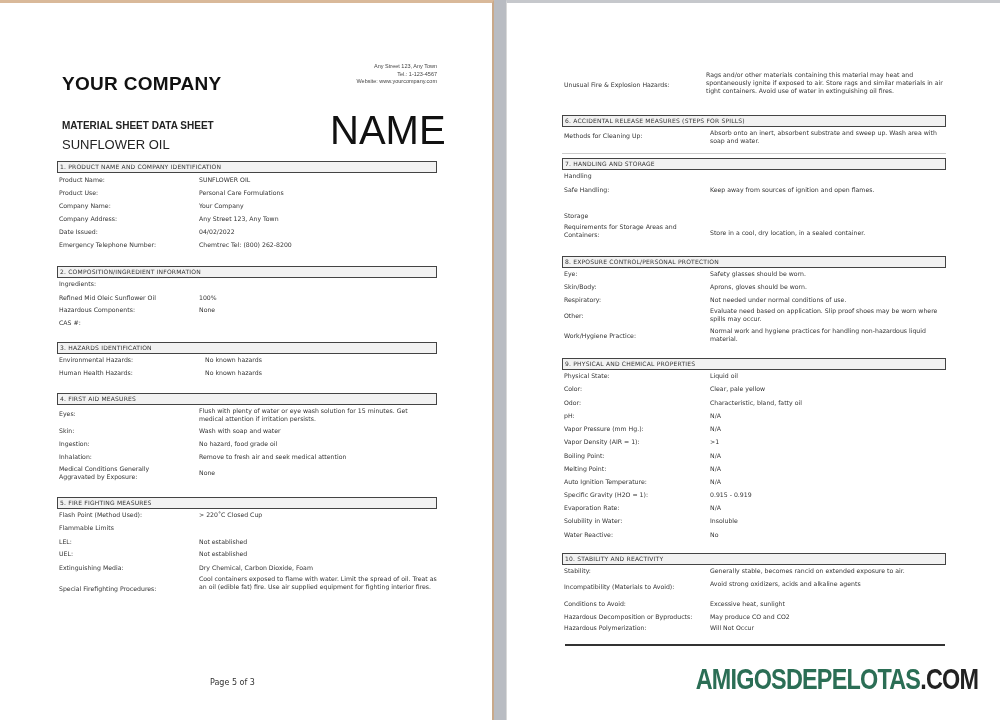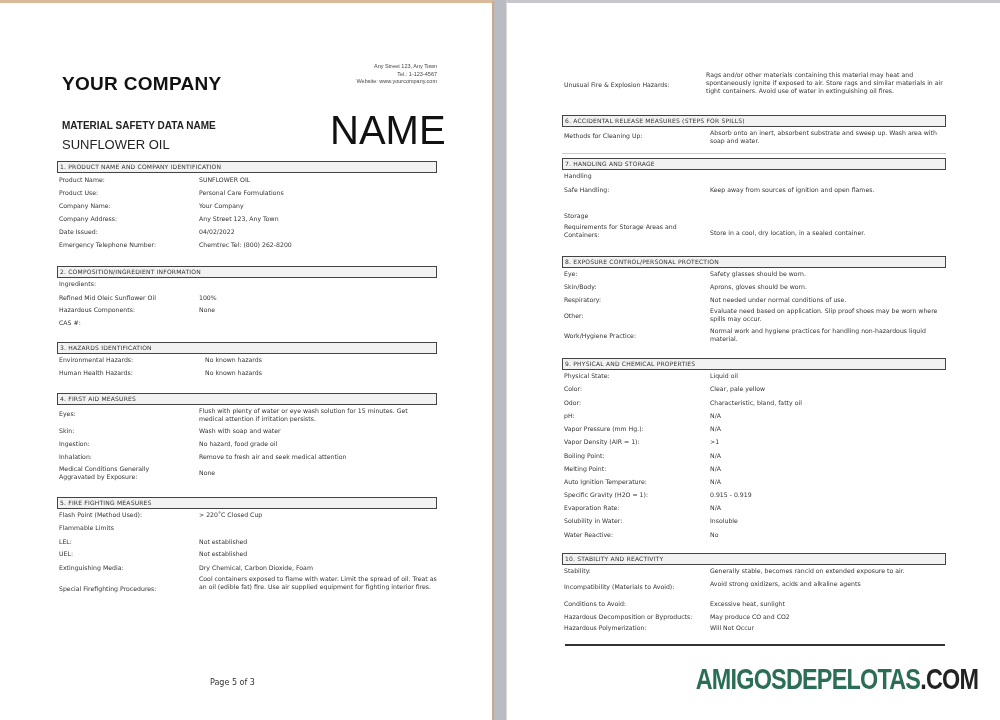--- a/index.html
+++ b/index.html
@@ -27,21 +27,21 @@
 </head>
 <body>
 
 <div class="page" id="page1">
   <div class="abs company">YOUR COMPANY</div>
   <div class="abs addr">
     <div>Any Street 123, Any Town</div>
     <div>Tel.: 1-123-4567</div>
     <div>Website: www.yourcompany.com</div>
   </div>
-  <div class="abs msds-title">MATERIAL SAFETY DATA NAME</div>
+  <div class="abs msds-title">MATERIAL SHEET DATA SHEET</div>
   <div class="abs product-title">SUNFLOWER OIL</div>
   <div class="abs msds-big">NAME</div>
 
   <div class="sec-head" style="left:57px;top:158px;width:380px;">1. PRODUCT NAME AND COMPANY IDENTIFICATION</div>
   <div class="row" style="left:59px;top:173px;width:380px;">
       <span class="lbl">Product Name:</span>
       <span class="val" style="left:140px">SUNFLOWER OIL</span>
     </div>
   <div class="row" style="left:59px;top:186px;width:380px;">
       <span class="lbl">Product Use:</span>

